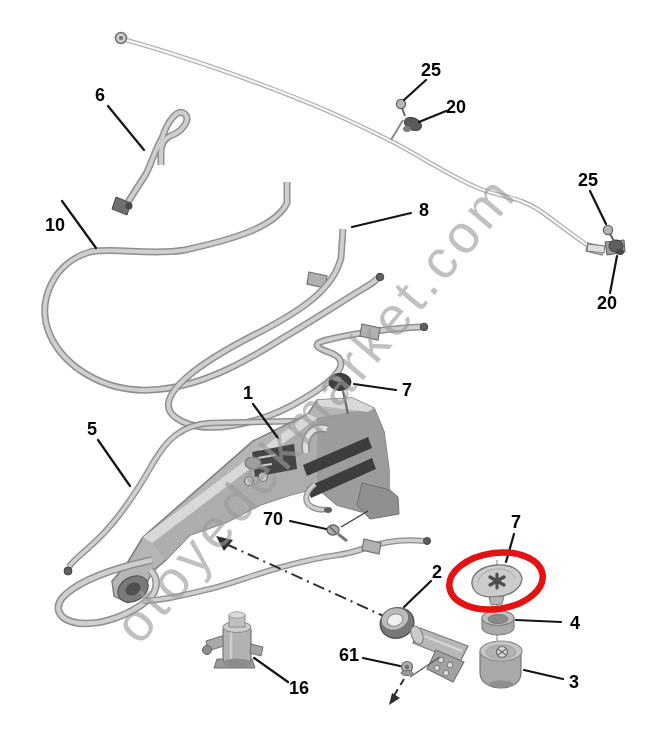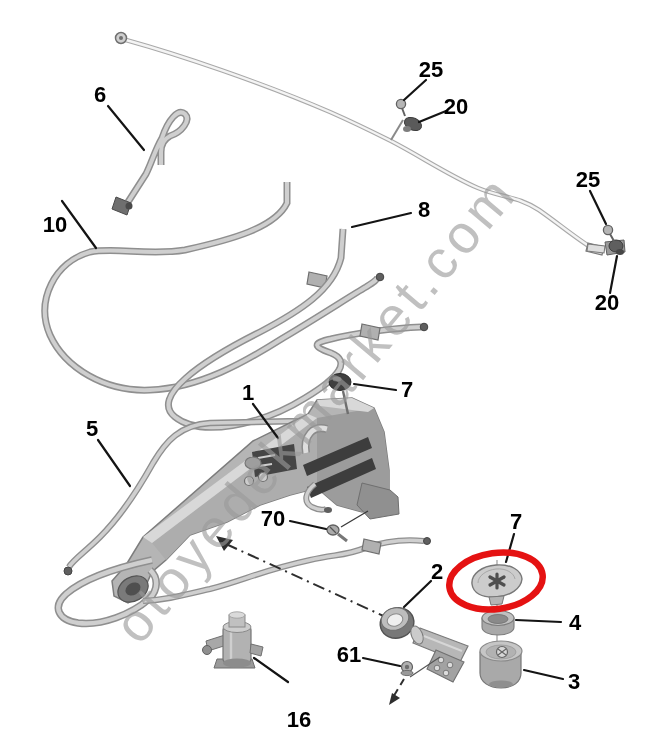--- a/index.html
+++ b/index.html
@@ -5,21 +5,21 @@
   html,body{margin:0;padding:0;background:#ffffff;}
   #stage{position:relative;width:663px;height:744px;background:#ffffff;overflow:hidden;
          font-family:"Liberation Sans", sans-serif;}
   #artwork{position:absolute;left:0;top:0;z-index:1;}
   .watermark{position:absolute;left:315px;top:408px;z-index:2;
              transform:translate(-50%,-50%) rotate(-50deg);
              font-family:"Liberation Sans", sans-serif;
              font-size:54px;letter-spacing:5px;color:#9a9a9a;opacity:0.62;
              white-space:nowrap;pointer-events:none;}
   .part-label{position:absolute;z-index:3;transform:translate(-50%,-50%);
-              font-weight:bold;font-size:22px;color:#000;line-height:1;
+              font-weight:bold;font-size:18px;color:#000;line-height:1;
               font-family:"Liberation Sans", sans-serif;}
 </style>
 </head>
 <body>
 
 <div id="stage">
 
 <svg id="artwork" width="663" height="744" viewBox="0 0 663 744" xmlns="http://www.w3.org/2000/svg">
 
   <g>
@@ -222,14 +222,14 @@
   <div class="part-label" style="left:607px;top:303px;">20</div>
   <div class="part-label" style="left:92px;top:429px;">5</div>
   <div class="part-label" style="left:248px;top:393px;">1</div>
   <div class="part-label" style="left:407px;top:390px;">7</div>
   <div class="part-label" style="left:273px;top:519px;">70</div>
   <div class="part-label" style="left:516px;top:522px;">7</div>
   <div class="part-label" style="left:437px;top:572px;">2</div>
   <div class="part-label" style="left:575px;top:623px;">4</div>
   <div class="part-label" style="left:349px;top:655px;">61</div>
   <div class="part-label" style="left:574px;top:682px;">3</div>
-  <div class="part-label" style="left:299px;top:720px;">16</div>
+  <div class="part-label" style="left:299px;top:688px;">16</div>
 </div>
 
 </body></html>

